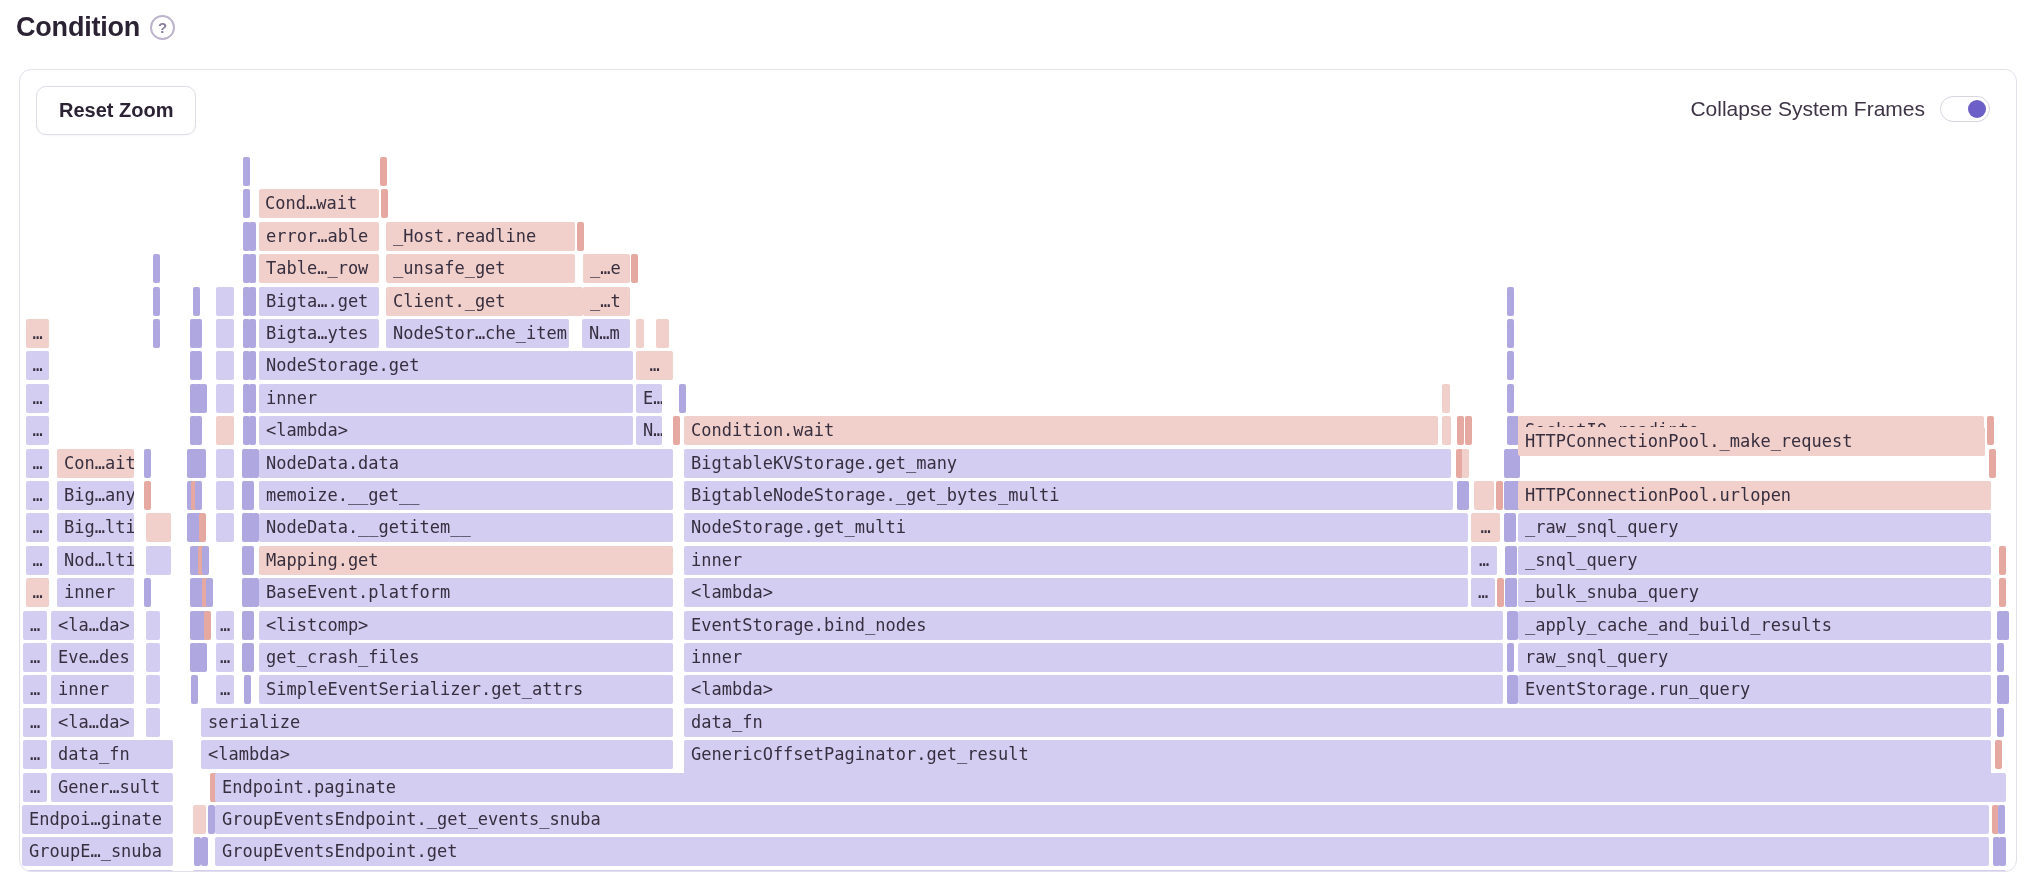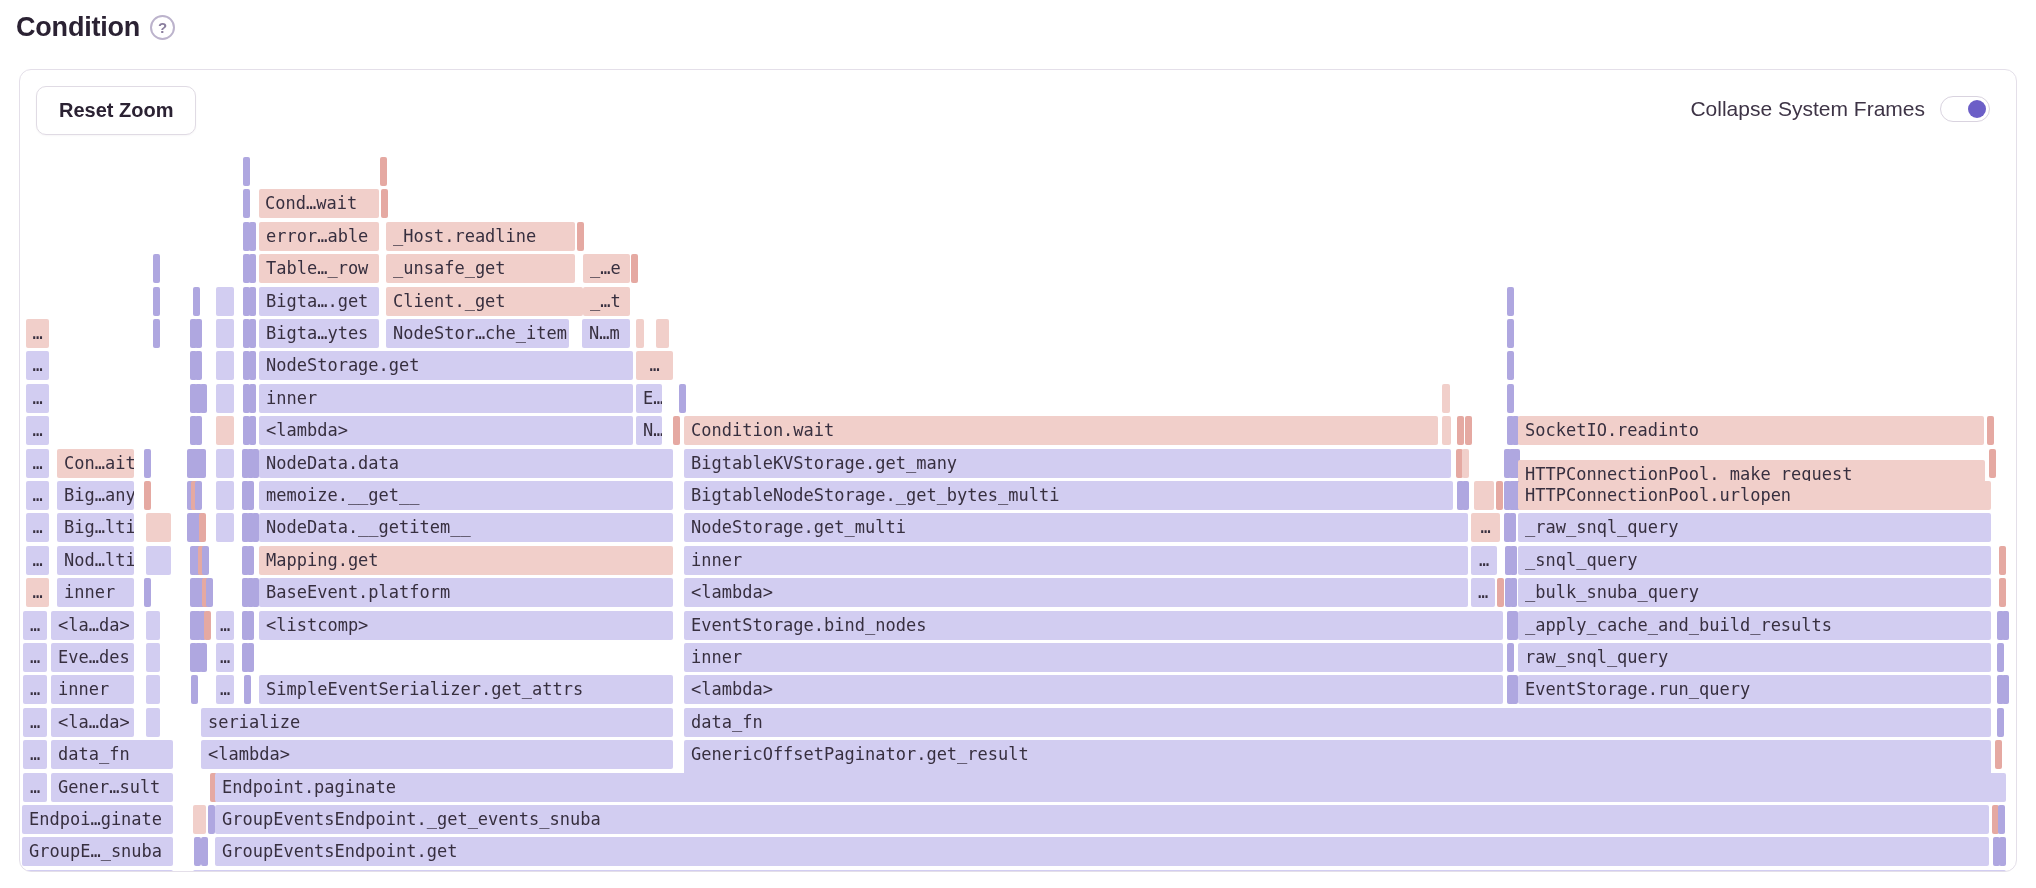--- a/index.html
+++ b/index.html
@@ -159,21 +159,21 @@
       <div class="f pd" style="left: 222px; top: 378.6px; width: 4px; height: 29px;"></div>
       <div class="f pd" style="left: 227px; top: 378.6px; width: 4px; height: 29px;"></div>
       <div class="f pd" style="left: 232px; top: 378.6px; width: 3px; height: 29px;"></div>
       <div class="f p" style="left: 239px; top: 378.6px; width: 414px; height: 29px;">NodeData.data</div>
       <div class="f p" style="left: 664px; top: 378.6px; width: 767px; height: 29px;">BigtableKVStorage.get_many</div>
       <div class="f rd" style="left: 1436px; top: 378.6px; width: 5px; height: 29px;"></div>
       <div class="f r" style="left: 1442px; top: 378.6px; width: 7px; height: 29px;"></div>
       <div class="f pd" style="left: 1484px; top: 378.6px; width: 3px; height: 29px;"></div>
       <div class="f pd" style="left: 1489px; top: 378.6px; width: 3px; height: 29px;"></div>
       <div class="f pd" style="left: 1493px; top: 378.6px; width: 3px; height: 29px;"></div>
-      <div class="f r" style="left: 1498px; top: 390px; width: 467px; height: 29px;">HTTPConnectionPool._make_request</div>
+      <div class="f r" style="left: 1498px; top: 357px; width: 467px; height: 29px;">HTTPConnectionPool._make_request</div>
       <div class="f rd" style="left: 1969px; top: 378.6px; width: 3px; height: 29px;"></div>
       <div class="f pd" style="left: 1996px; top: 378.6px; width: 4px; height: 29px;"></div>
       <div class="f p center" style="left: 6px; top: 411px; width: 23px; height: 29px;">…</div>
       <div class="f p" style="left: 37px; top: 411px; width: 77px; height: 29px;">Big…any</div>
       <div class="f rd" style="left: 124px; top: 411px; width: 5px; height: 29px;"></div>
       <div class="f pd" style="left: 167px; top: 411px; width: 3px; height: 29px;"></div>
       <div class="f rd" style="left: 171px; top: 411px; width: 3px; height: 29px;"></div>
       <div class="f pd" style="left: 175px; top: 411px; width: 3px; height: 29px;"></div>
       <div class="f p" style="left: 196px; top: 411px; width: 18px; height: 29px;"></div>
       <div class="f pd" style="left: 222px; top: 411px; width: 4px; height: 29px;"></div>
@@ -264,20 +264,21 @@
       <div class="f pd" style="left: 1996px; top: 540.6px; width: 4px; height: 29px;"></div>
       <div class="f p center" style="left: 3px; top: 573px; width: 24px; height: 29px;">…</div>
       <div class="f p" style="left: 31px; top: 573px; width: 83px; height: 29px;">Eve…des</div>
       <div class="f p" style="left: 126px; top: 573px; width: 14px; height: 29px;"></div>
       <div class="f pd" style="left: 170px; top: 573px; width: 3px; height: 29px;"></div>
       <div class="f pd" style="left: 175px; top: 573px; width: 3px; height: 29px;"></div>
       <div class="f pd" style="left: 180px; top: 573px; width: 3px; height: 29px;"></div>
       <div class="f p center" style="left: 196px; top: 573px; width: 18px; height: 29px;">…</div>
       <div class="f pd" style="left: 222px; top: 573px; width: 4px; height: 29px;"></div>
       <div class="f pd" style="left: 227px; top: 573px; width: 4px; height: 29px;"></div>
+      <div class="f p" style="left: 239px; top: 573px; width: 414px; height: 29px;">get_crash_files</div>
       <div class="f p" style="left: 664px; top: 573px; width: 819px; height: 29px;">inner</div>
       <div class="f pd" style="left: 1487px; top: 573px; width: 3px; height: 29px;"></div>
       <div class="f p" style="left: 1498px; top: 573px; width: 473px; height: 29px;">raw_snql_query</div>
       <div class="f pd" style="left: 1977px; top: 573px; width: 3px; height: 29px;"></div>
       <div class="f pd" style="left: 1996px; top: 573px; width: 4px; height: 29px;"></div>
       <div class="f p center" style="left: 3px; top: 605.4px; width: 24px; height: 29px;">…</div>
       <div class="f p" style="left: 31px; top: 605.4px; width: 83px; height: 29px;">inner</div>
       <div class="f p" style="left: 126px; top: 605.4px; width: 14px; height: 29px;"></div>
       <div class="f pd" style="left: 171px; top: 605.4px; width: 3px; height: 29px;"></div>
       <div class="f p center" style="left: 196px; top: 605.4px; width: 18px; height: 29px;">…</div>

